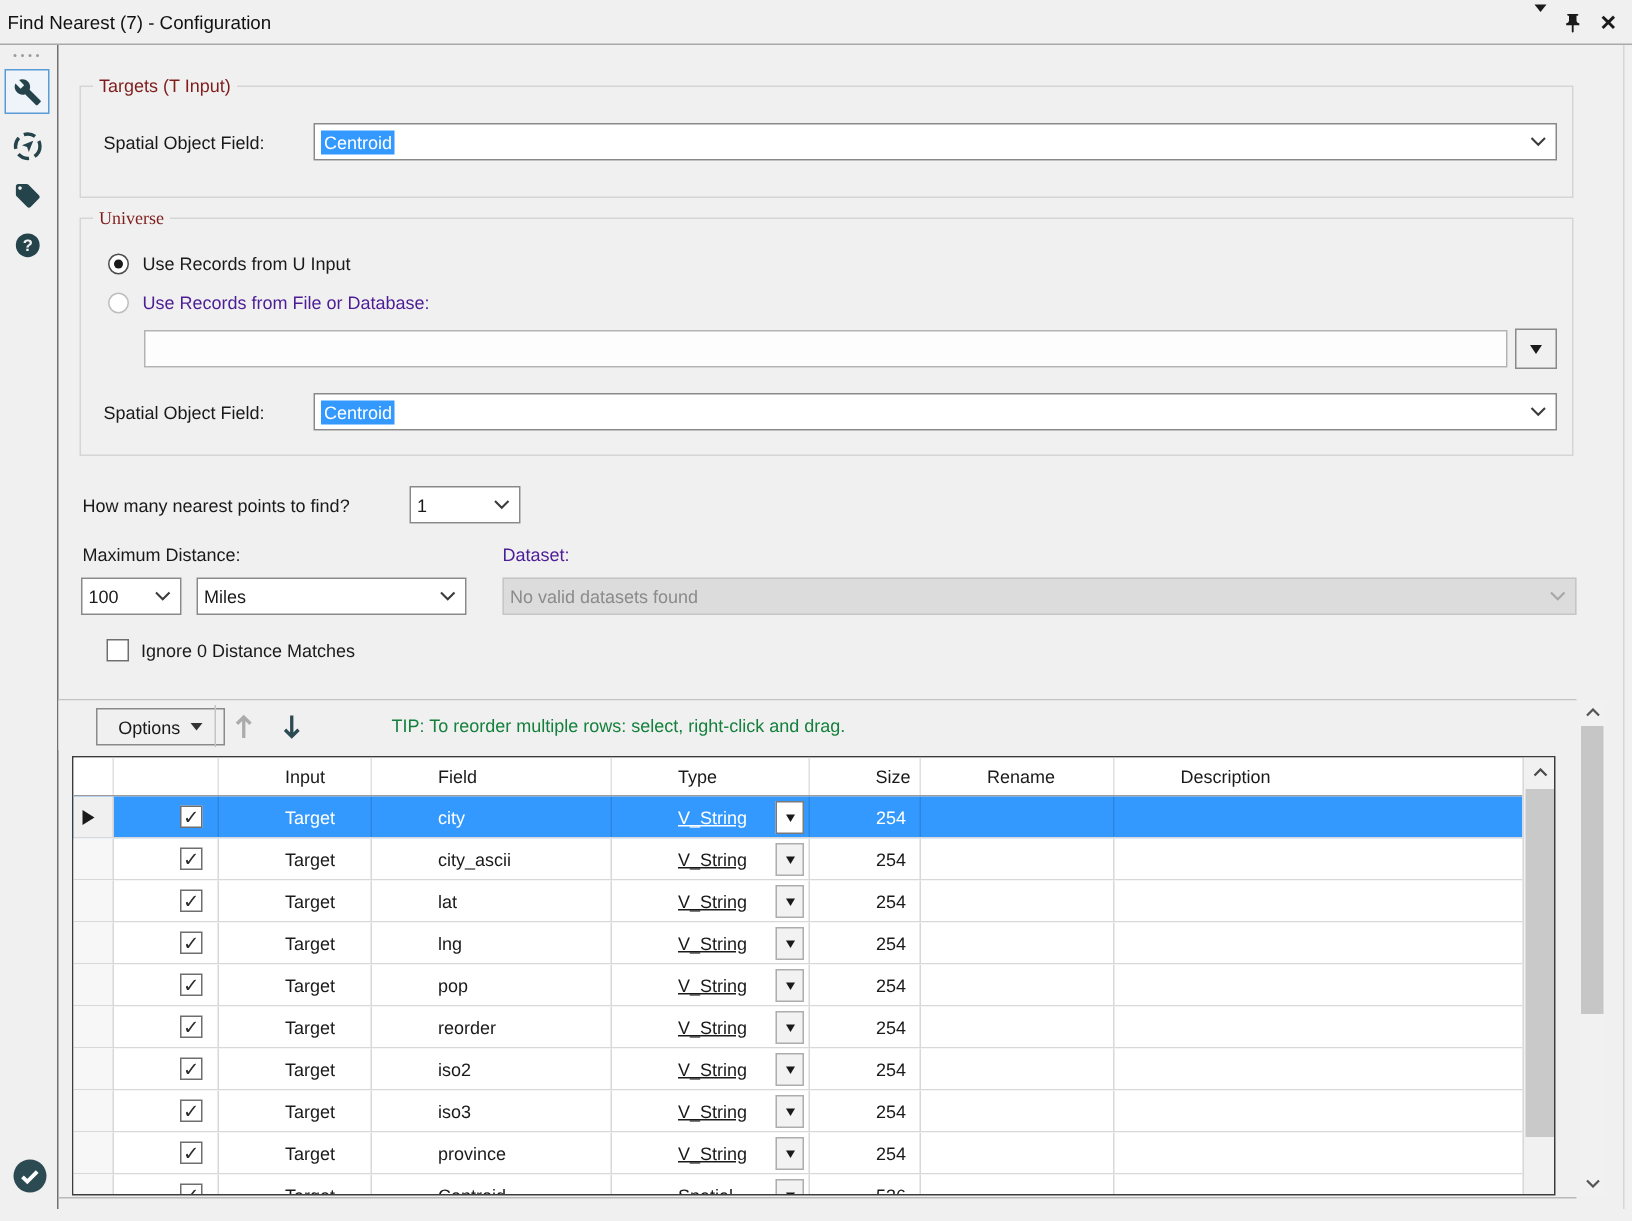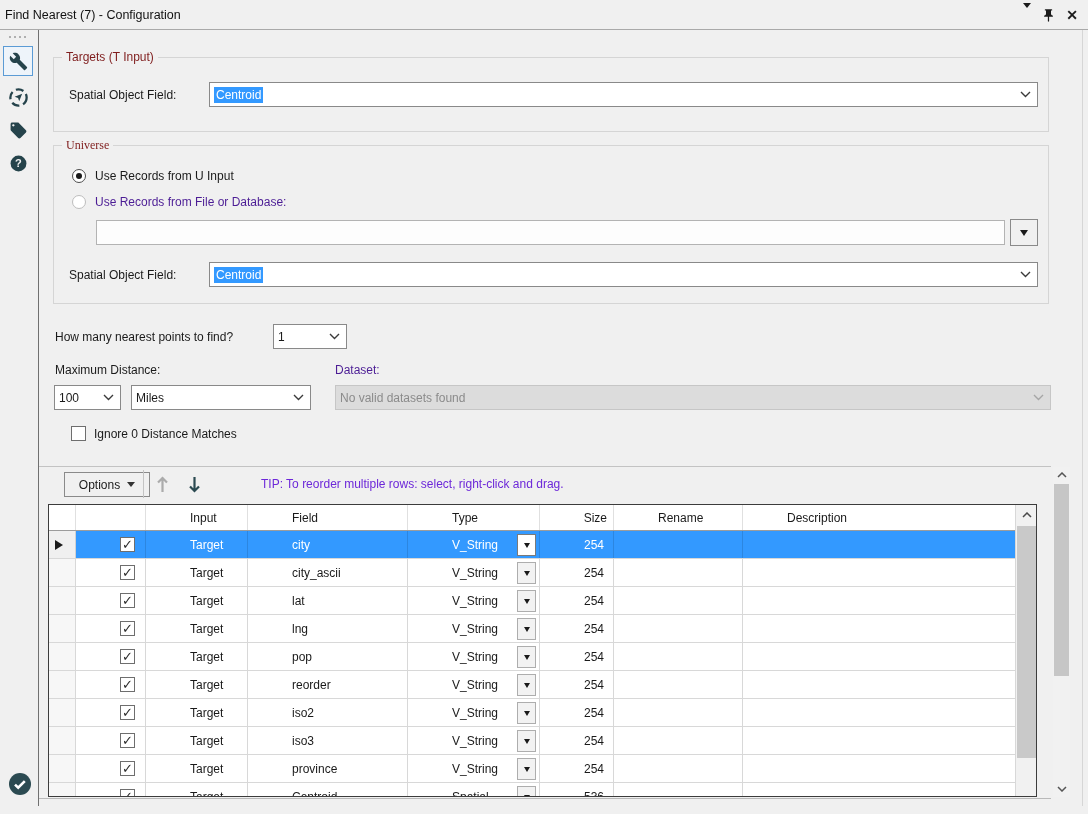--- a/index.html
+++ b/index.html
@@ -60,41 +60,41 @@
   
   .cbox { position:absolute; width:15px; height:15px; background:#fff; border:1px solid #6e6e6e; }
 
   
   .pane-divider { position:absolute; left:0; top:436px; width:1012px; height:1px; background:#c3c3c3; }
   .toolbar { position:absolute; left:0; top:437px; width:1012px; height:33px; background:#f0f0f0; }
   .options-btn { position:absolute; left:8px; top:5px; width:86px; height:25px; border:1px solid #8a8a8a; background:#f0f0f0;
                  display:flex; align-items:center; justify-content:center; gap:7px;margin-left:17px; }
   .tb-sep { position:absolute; left:104px; top:3px; width:1px; height:28px; background:#c4c4c4; }
   .arrow-btn { position:absolute; top:4px; width:22px; height:26px; display:flex; align-items:center; justify-content:center; }
-  .tip { position:absolute; left:222px; top:10px; color:#6d28d9; }
+  .tip { position:absolute; left:222px; top:10px; color:#15803d; }
 
   
   .grid-table { position:absolute; left:9px; top:474px; width:989px; height:293px; background:#fff;
                 border:1px solid #3c3c3c; overflow:hidden; display:flex; }
   .t-main { width:966px; height:100%; }
   .trow, .thead { display:grid; grid-template-columns:27px 34px 66px 124px 96px 38px 93px 1fr;gap:36px; }
   .thead { height:26px; border-bottom:1px solid #9c9c9c; background:#fff; }
   .thead .hcell { display:flex; align-items:center; padding-left:8px; border-right:1px solid #e0e0e0; overflow:hidden; white-space:nowrap; }
   .thead .h-size { justify-content:flex-end; padding-right:6px; padding-left:0; }
   .trow { height:28px; border-bottom:1px solid #d8d8d8; background:#fff; }
   .cell { display:flex; align-items:center; padding-left:8px; border-right:1px solid #d8d8d8; overflow:hidden; white-space:nowrap; }
   .c-sel { background:#f7f7f7; padding-left:6px; }
   .selarrow { display:none; width:0; height:0; border:5px solid transparent; border-left:8px solid #1a1a1a; }
   .trow.selected { background:#3399ff; color:#fff; }
   .trow.selected .cell { border-right-color:rgba(0,0,0,0.12); }
   .trow.selected .c-sel { background:#f0f0f0; color:#1a1a1a; }
   .trow.selected .selarrow { display:block; }
   .chk { width:15px; height:15px; background:#fff; border:1px solid #6e6e6e; position:relative; }
   .chk.checked::after { content:"\2713"; position:absolute; left:1px; top:-1px; font-size:13px; color:#2b2b2b; }
-  .c-type { padding-right:3px; }
+  .c-type { padding-right:3px;text-decoration:underline; }
   .type-dd { margin-left:auto; width:19px; height:22px; background:#f2f2f2; border:1px solid #adadad;
              display:flex; align-items:center; justify-content:center; }
   .type-dd .tri { width:0; height:0; border:3.5px solid transparent; border-top:5px solid #1a1a1a; margin-top:4px; }
   .trow.selected .type-dd { background:#fff; border-color:#7a7a7a; }
 
   
   .t-scroll { width:21px; height:100%; background:#f1f1f1; border-left:1px solid #d8d8d8; position:relative; }
   .t-scroll .sbtn { position:absolute; left:0; width:21px; height:20px; display:flex; align-items:center; justify-content:center; background:#f1f1f1; }
   .t-scroll .thumb { position:absolute; left:1px; top:21px; width:19px; height:232px; background:#c9c9c9; }
 

